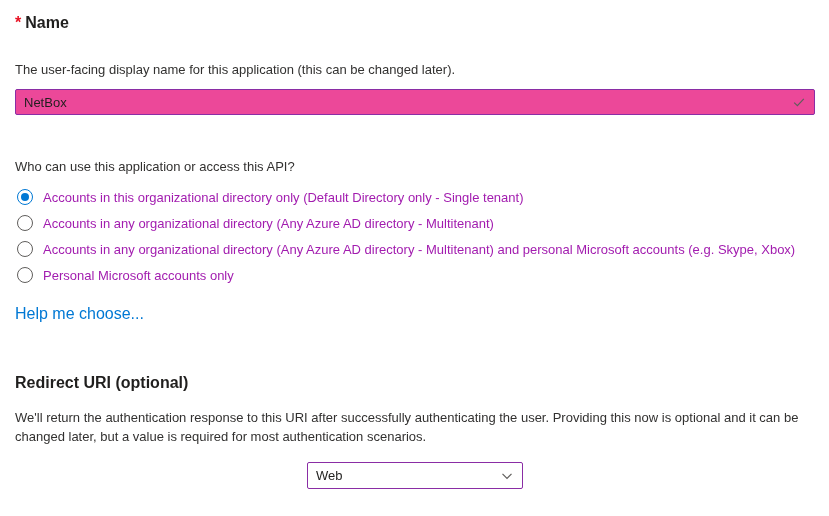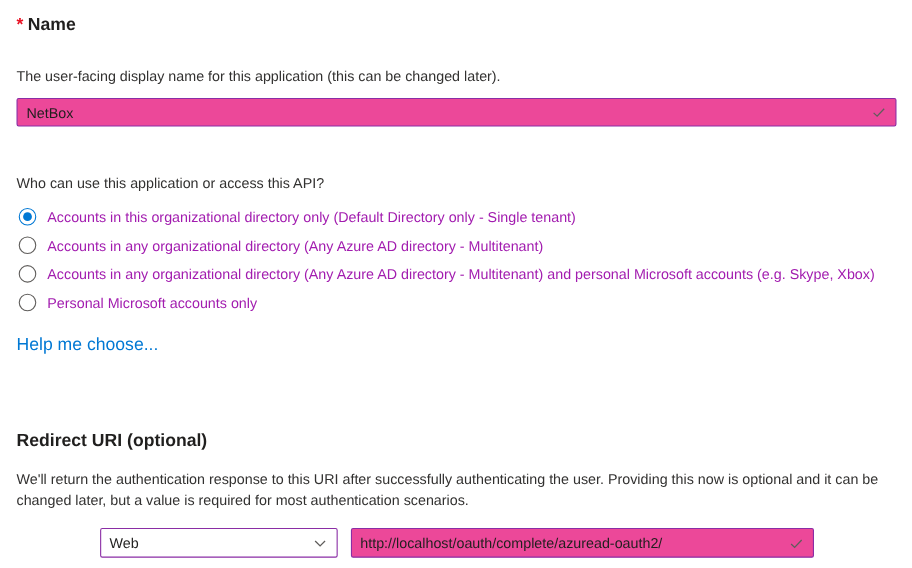--- a/index.html
+++ b/index.html
@@ -94,21 +94,21 @@
   }
   .help-link {
     display: inline-block;
     margin-top: 17px;
     font-size: 16px;
     color: #0078d4;
     text-decoration: none;
     cursor: pointer;
   }
   
-  .section-redirect { margin-top: 67px; }
+  .section-redirect { margin-top: 49px; }
   .redirect-desc { margin-top: 15px; width: 800px; }
   .controls-row {
     margin-top: 16px;
     display: flex;
     align-items: center;
     justify-content: center;
   }
   .dropdown {
     position: relative;
     width: 216px;
@@ -187,24 +187,16 @@
     <p class="desc redirect-desc">We'll return the authentication response to this URI after successfully authenticating the user. Providing this now is optional and it can be changed later, but a value is required for most authentication scenarios.</p>
     <div class="controls-row">
       <div class="dropdown">
         <span>Web</span>
         <span class="chevron-icon">
           <svg width="14" height="14" viewBox="0 0 14 14">
               <path d="M2.5 4.8 L7 9.3 L11.5 4.8" fill="none" stroke="#605e5c" stroke-width="1.2"></path>
             </svg>
         </span>
       </div>
-      <div class="input-wrap uri-wrap" style="margin-top:0;">
-        <input class="text-input" type="text" value="http://localhost/oauth/complete/azuread-oauth2/" style="">
-        <span class="check-icon">
-          <svg width="16" height="16" viewBox="0 0 16 16">
-              <path d="M3.2 8.6 L6.4 11.6 L12.8 4.9" fill="none" stroke="#605e5c" stroke-width="1.2"></path>
-            </svg>
-        </span>
-      </div>
     </div>
   </section>
 
 </div>
 
 </body></html>

